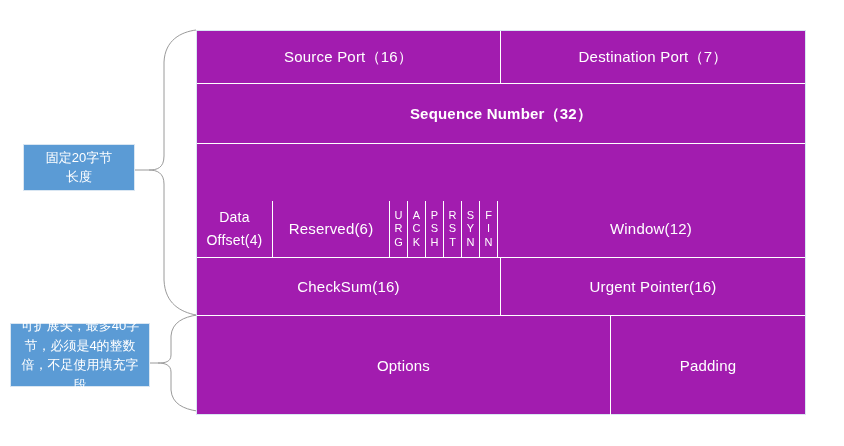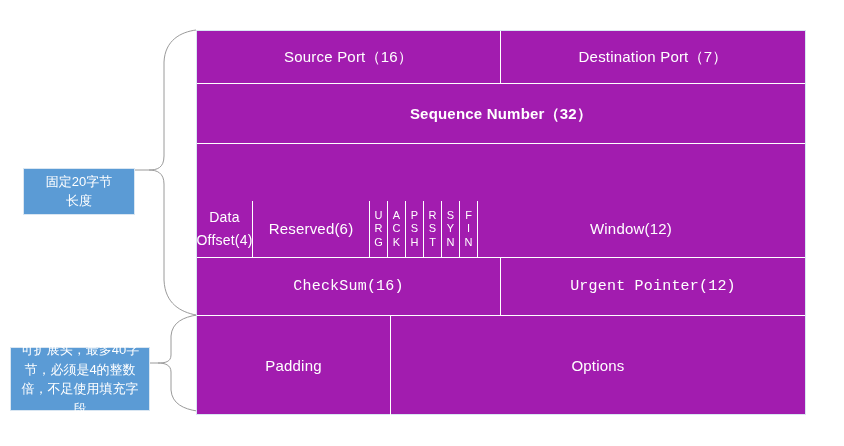--- a/index.html
+++ b/index.html
@@ -58,27 +58,27 @@
 
   .row-sep {
     border-bottom: 1px solid #ffffff;
   }
 
   
   .row-ports    { top: 0px;   height: 53px; }
   .row-seq      { top: 53px;  height: 60px; }
   .row-ack      { top: 113px; height: 57px; }
   .row-flags    { top: 170px; height: 57px; }
-  .row-checksum { top: 227px; height: 58px; font-family: Liberation Mono, monospace; }
+  .row-checksum { top: 227px; height: 58px; }
   .row-options  { top: 285px; height: 100px; }
 
   
   .w-half      { width: 304px; }
   .w-full      { width: 608px; font-weight: bold; }
-  .w-dataoff   { width: 56px; gap: 6px; }
+  .w-dataoff   { width: 76px; gap: 6px; }
   .w-reserved  { width: 117px; }
   .w-flag      { width: 18px; }
   .w-window    { width: 306px; }
   .w-options   { width: 414px; }
   .w-padding   { width: 194px; }
 
   .cell-two-line {
     flex-direction: column;
     font-size: 14px;
   }
@@ -103,21 +103,20 @@
     border: 1px solid #d9e6f2;
     box-sizing: border-box;
     color: #ffffff;
     font-size: 13px;
     line-height: 1.45;
     display: flex;
     align-items: center;
     justify-content: center;
     text-align: center;
     padding: 3px 6px;
-    margin-top: 24px;
   }
   .note-fixed {
     left: 23px;
     top: 144px;
     width: 112px;
     height: 47px;
   }
   .note-ext {
     left: 10px;
     top: 323px;
@@ -223,23 +222,23 @@
         <span>F</span>
         <span>I</span>
         <span>N</span>
       </div>
 
       <div class="cell w-window">Window(12)</div>
     </div>
 
     <div class="row row-checksum row-sep">
       <div class="cell w-half">CheckSum(16)</div>
-      <div class="cell w-half">Urgent Pointer(12)</div>
+      <div class="cell w-half">Urgent Pointer(16)</div>
     </div>
 
     <div class="row row-options">
+      <div class="cell w-options">Options</div>
       <div class="cell w-padding">Padding</div>
-      <div class="cell w-options">Options</div>
     </div>
 
   </div>
 
 </div>
 
 </body></html>

